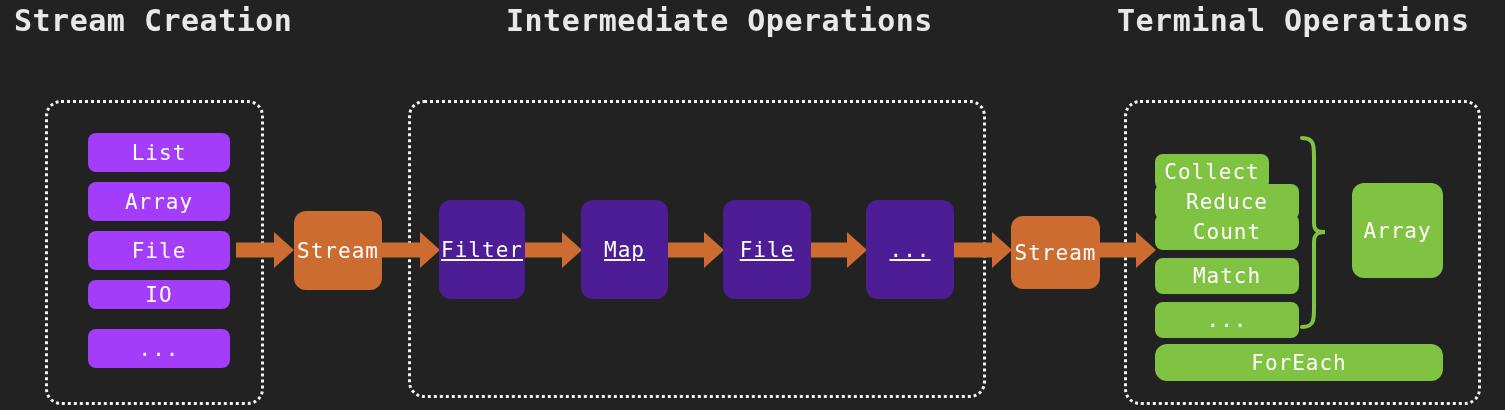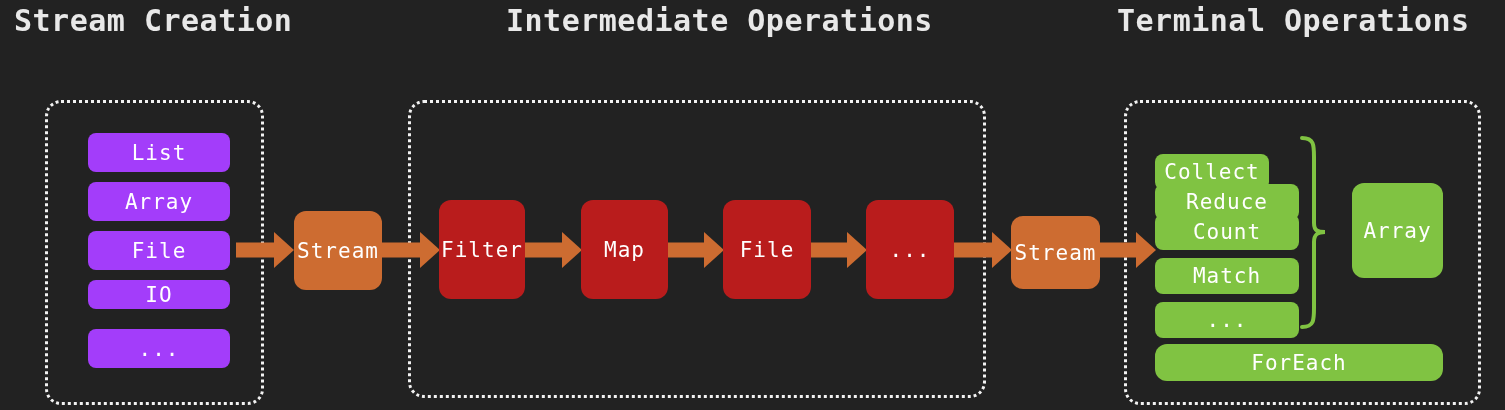--- a/index.html
+++ b/index.html
@@ -49,21 +49,21 @@
     align-items: center;
     justify-content: center;
     color: #ffffff;
     font-size: 21px;
     font-family: "DejaVu Sans Mono", "Liberation Mono", monospace;
     letter-spacing: 1px;
     white-space: nowrap;
   }
 
   .node.purple { background: #a33dfa; border-radius: 8px; }
-  .node.blue   { background: #b91c1c; border-radius: 12px; }
+  .node.blue   { background: #4c1d95; border-radius: 12px; text-decoration: underline; }
   .node.orange { background: #cd6c31; border-radius: 12px; }
   .node.green  { background: #80c342; border-radius: 8px; }
   .node.green-lg { background: #80c342; border-radius: 12px; }
 
   
   #node-list  { left: 88px; top: 133px; width: 142px; height: 39px; }
   #node-array { left: 88px; top: 182px; width: 142px; height: 39px; }
   #node-file  { left: 88px; top: 231px; width: 142px; height: 39px; }
   #node-io    { left: 88px; top: 280px; width: 142px; height: 29px; }
   #node-src-ellipsis { left: 88px; top: 329px; width: 142px; height: 39px; }

